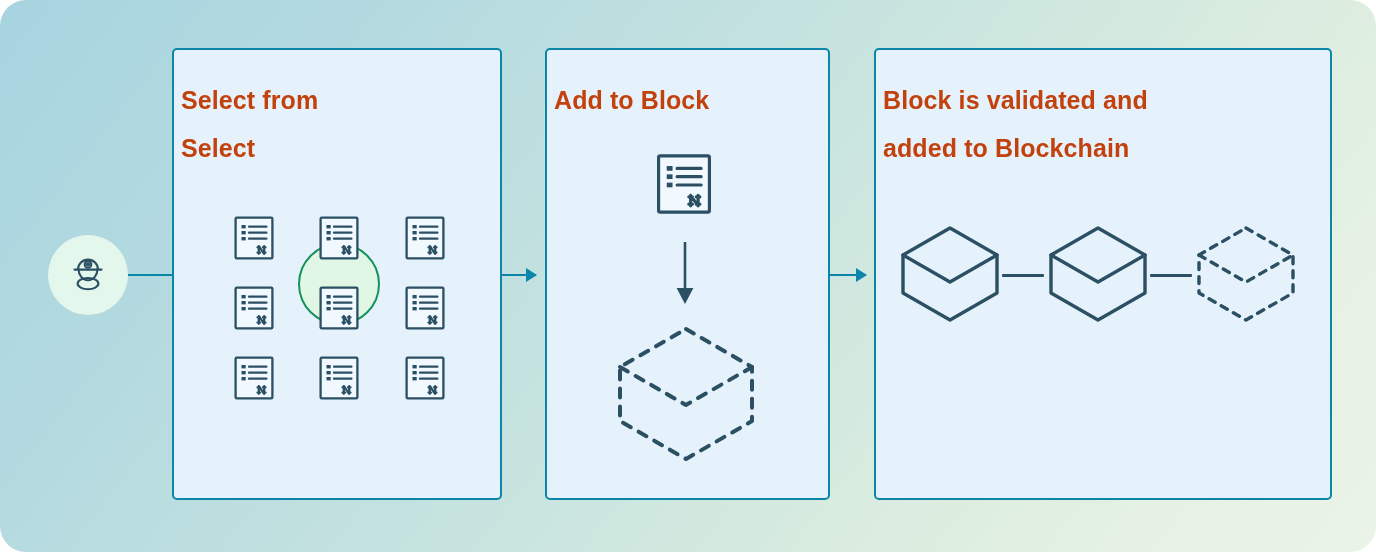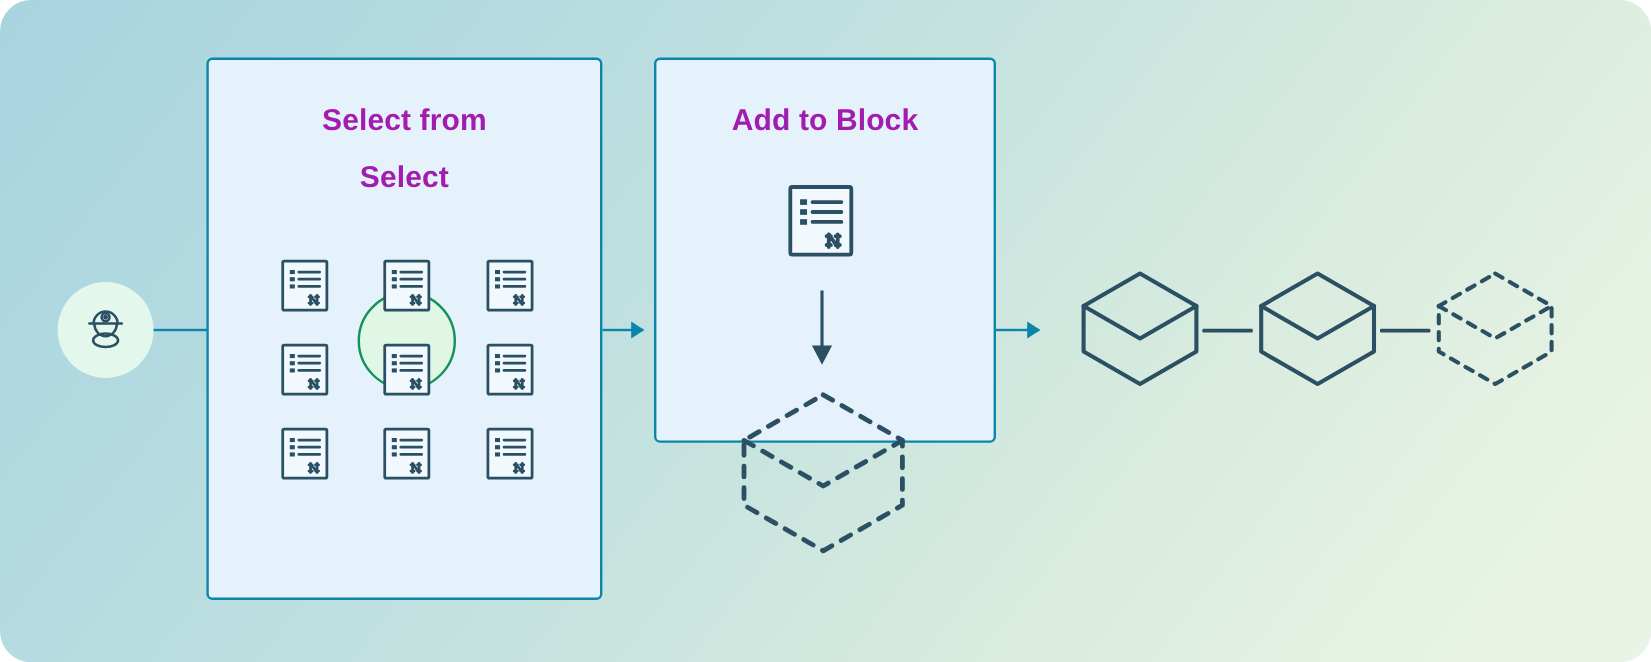--- a/index.html
+++ b/index.html
@@ -24,32 +24,32 @@
   #miner-link{
     position:absolute;left:128px;top:274px;width:46px;height:2px;background:#0c85ab;
   }
 
   
   .panel{
     position:absolute;background:#e5f2fc;border:2px solid #0c85ab;border-radius:5px;
     box-sizing:border-box;
   }
   #panel-mempool{left:172px;top:48px;width:330px;height:452px;}
-  #panel-addblock{left:545px;top:48px;width:285px;height:321px;}
+  #panel-addblock{left:545px;top:48px;width:285px;height:452px;}
   #panel-blockchain{left:874px;top:48px;width:458px;height:452px;}
 
   .panel-title{
     position:absolute;left:0;right:0;top:26px;
-    text-align:center;
-    color:#a21caf;
+    text-align:left;
+    color:#c2410c;
     font-weight:bold;
     font-size:25px;
     line-height:48px;
     letter-spacing:.1px;
-    padding:0 24px;
+    padding:0 7px;
     box-sizing:border-box;
   }
 
   
   .connector{position:absolute;height:2px;background:#0c85ab;top:274px;}
   #connector-1{left:502px;width:34px;}
   #connector-2{left:830px;width:36px;}
   .connector .arrowhead{
     position:absolute;right:-1px;top:-6px;
     width:0;height:0;
@@ -265,20 +265,26 @@
         <path d="M74 4 L140 42 V96 L74 134 L8 96 V42 Z"></path>
         <path d="M8 42 L74 80 L140 42"></path>
       </g>
     </svg>
   </div>
 
   <div class="connector" id="connector-2">
     <span class="arrowhead"></span>
   </div>
 
+  <div class="panel" id="panel-blockchain">
+    <div class="panel-title">
+      <div>Block is validated and</div>
+      <div>added to Blockchain</div>
+    </div>
+  </div>
 
   <div class="chain-block" id="chain-block-1">
     <svg width="104" height="98" viewBox="0 0 104 98">
       <g fill="none" stroke="#2b4f63" stroke-width="3.4" stroke-linecap="round" stroke-linejoin="round">
         <path d="M52 3 L99 30 V68 L52 95 L5 68 V30 Z"></path>
         <path d="M5 30 L52 57 L99 30"></path>
       </g>
     </svg>
   </div>
   <div class="chain-link" id="chain-link-1"></div>

